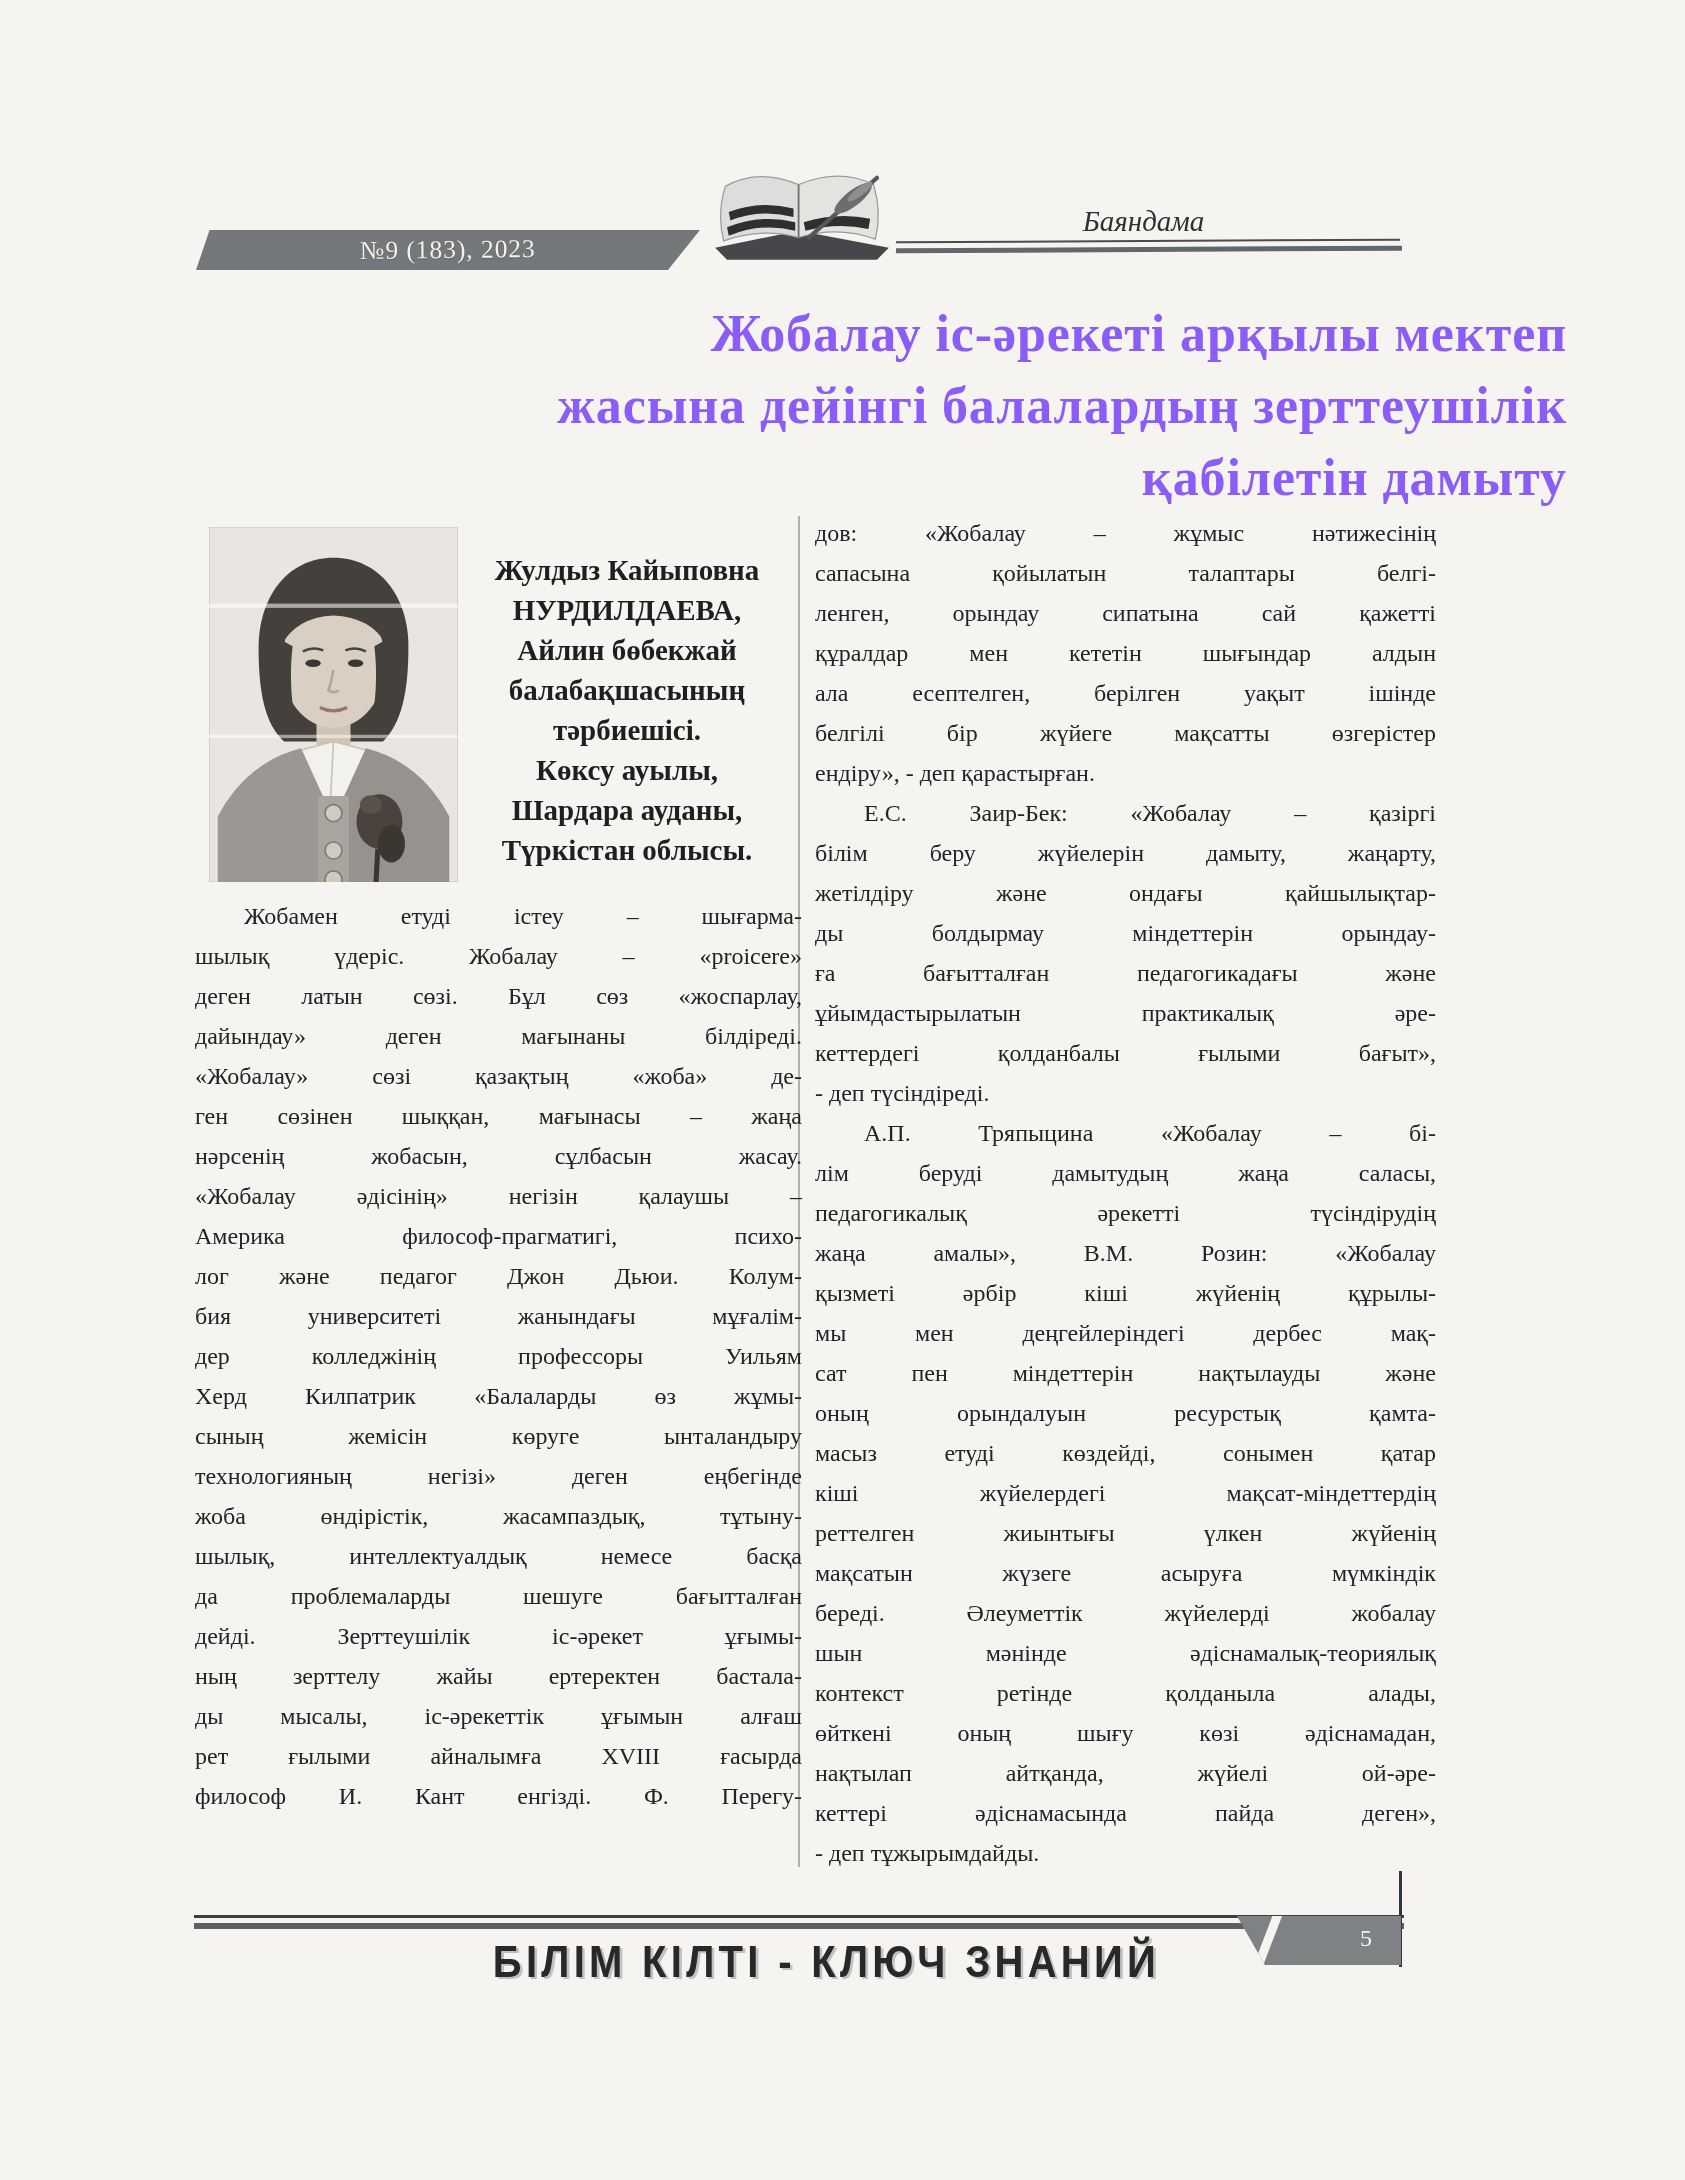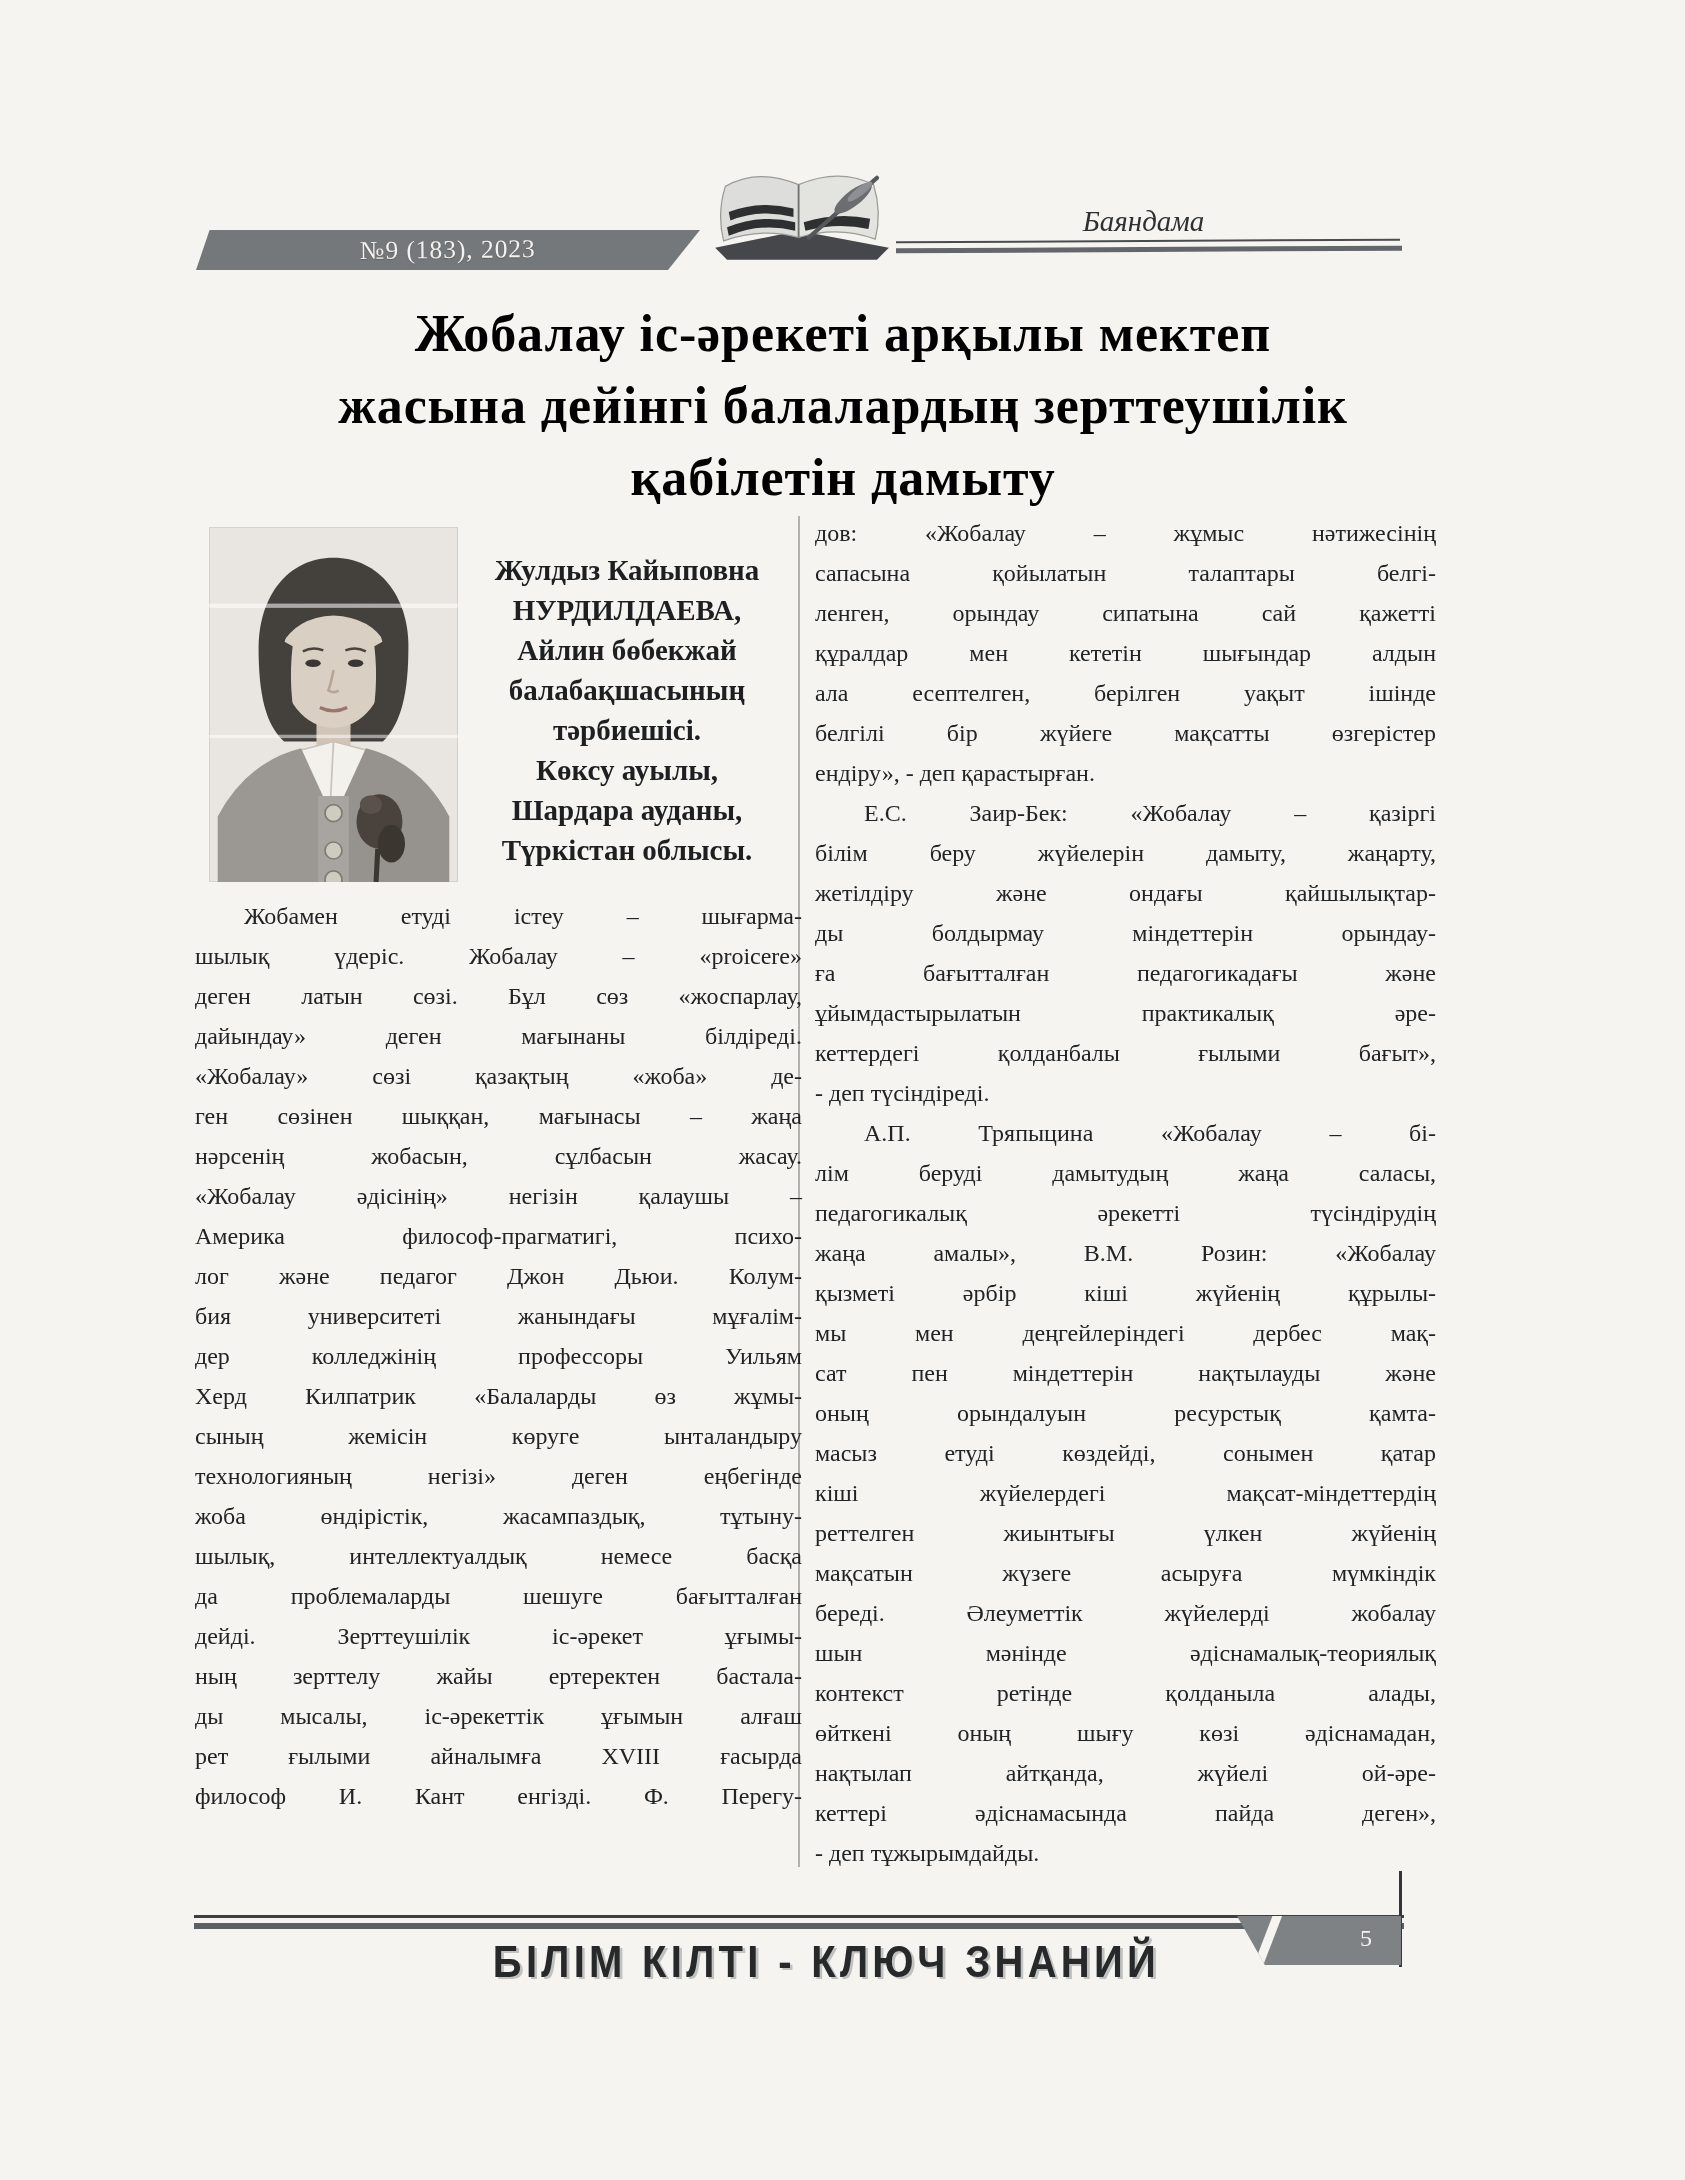--- a/index.html
+++ b/index.html
@@ -38,21 +38,21 @@
     position:absolute;left:1052px;top:205px;width:183px;
     font-size:29px;font-style:italic;color:#2e3032;text-align:center;
     font-family:"Liberation Serif",serif;
   }
   .hdr-rule-thin{position:absolute;left:896px;top:240px;width:504px;height:1.7px;background:#4a4c4e;transform:rotate(-0.3deg);}
   .hdr-rule-thick{position:absolute;left:896px;top:247px;width:506px;height:5.1px;background:var(--rule_mid);transform:rotate(-0.3deg);}
   
   .page-title{
     position:absolute;left:119px;top:298px;width:1448px;
     font-size:52px;line-height:72px;font-weight:bold;
-    text-align:center;white-space:pre-line;color:#000000;
+    text-align:right;white-space:pre-line;color:#8b5cf6;
     font-family:"Liberation Serif",serif;letter-spacing:0.9px;
   }
   
   .author-photo{position:absolute;left:209px;top:527px;width:249px;height:355px;}
   .author-block{
     position:absolute;left:460px;top:550px;width:334px;
     font-size:29px;line-height:40px;font-weight:bold;text-align:center;
     white-space:pre-line;color:#1d1f21;
   }
   

